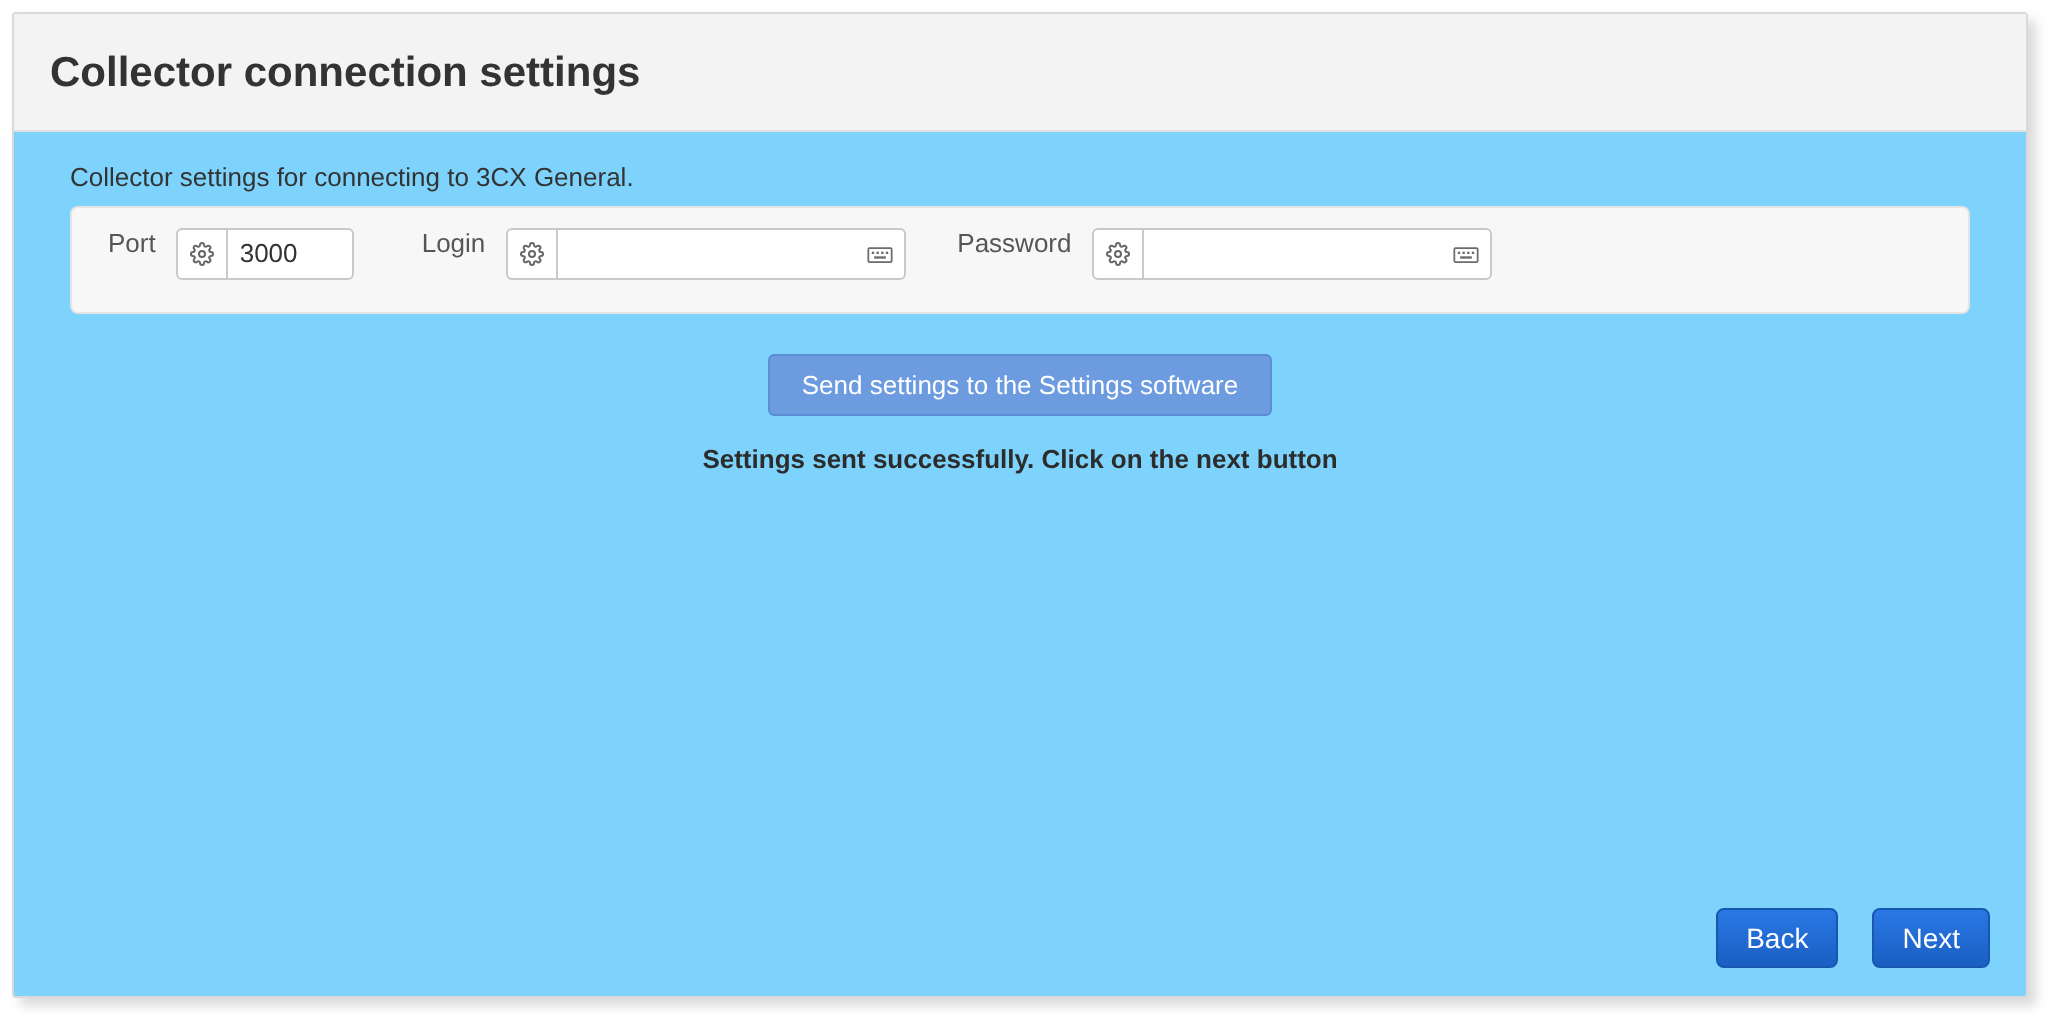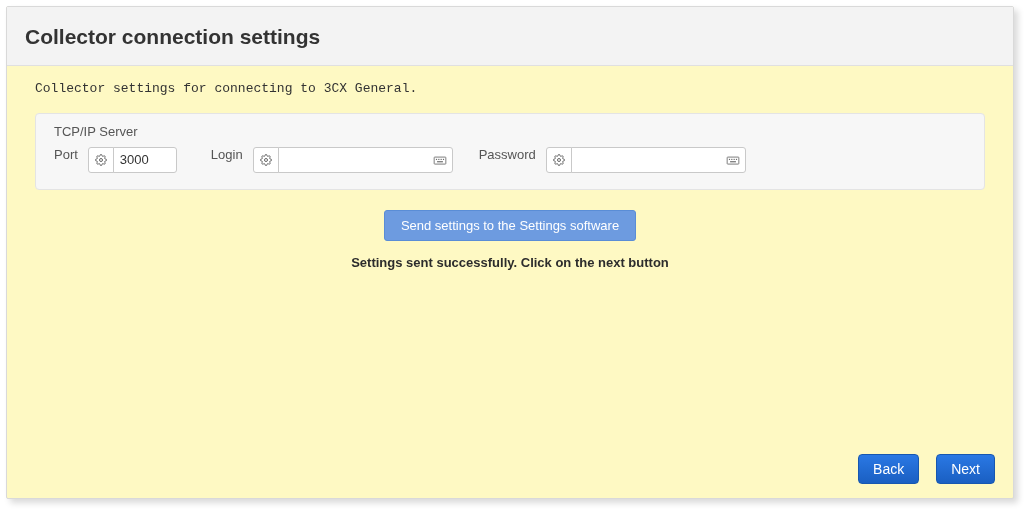--- a/index.html
+++ b/index.html
@@ -11,21 +11,21 @@
     overflow: hidden;
     position: relative;
   }
   .panel {
     position: absolute;
     top: 6px;
     left: 6px;
     right: 10px;
     bottom: 10px;
     border: 1px solid #d9d9d9;
-    background: #fef9c3;
+    background: #7dd3fc;
     box-shadow: 4px 4px 6px rgba(0,0,0,0.15);
     border-radius: 2px;
     display: flex;
     flex-direction: column;
   }
   .header {
     background: #f3f3f3;
     border-bottom: 1px solid #e0e0e0;
     padding: 18px 18px 16px 18px;
   }
@@ -36,22 +36,21 @@
   }
   .body {
     padding: 14px 28px 0 28px;
     flex: 1;
     position: relative;
   }
   .intro {
     font-size: 13px;
     color: #333333;
     line-height: 1.45;
-    margin-bottom: 14px;
-    font-family: Liberation Mono, monospace;
+    margin-bottom: 4px;
   }
   .fieldset {
     background: #f7f7f7;
     border: 1px solid #e4e4e4;
     border-radius: 4px;
     padding: 10px 18px 16px 18px;
   }
   .fieldset-legend {
     font-size: 13px;
     color: #555555;
@@ -162,21 +161,20 @@
     <h1>Collector connection settings</h1>
   </div>
 
   <div class="body">
 
     <div class="intro">
       <div>Collector settings for connecting to 3CX General.</div>
     </div>
 
     <div class="fieldset">
-      <div class="fieldset-legend">TCP/IP Server</div>
 
       <div class="row">
 
         <span class="fld-label">Port</span>
         <div class="input-wrap">
           <span class="gear">
             <svg viewBox="0 0 24 24" fill="none" stroke="currentColor" stroke-width="2">
               <circle cx="12" cy="12" r="3"></circle>
               <path d="M19.4 15a1.7 1.7 0 0 0 .34 1.87l.06.06a2 2 0 1 1-2.83 2.83l-.06-.06a1.7 1.7 0 0 0-1.87-.34 1.7 1.7 0 0 0-1 1.55V21a2 2 0 1 1-4 0v-.09a1.7 1.7 0 0 0-1-1.55 1.7 1.7 0 0 0-1.87.34l-.06.06a2 2 0 1 1-2.83-2.83l.06-.06a1.7 1.7 0 0 0 .34-1.87 1.7 1.7 0 0 0-1.55-1H3a2 2 0 1 1 0-4h.09a1.7 1.7 0 0 0 1.55-1 1.7 1.7 0 0 0-.34-1.87l-.06-.06a2 2 0 1 1 2.83-2.83l.06.06a1.7 1.7 0 0 0 1.87.34H9a1.7 1.7 0 0 0 1-1.55V3a2 2 0 1 1 4 0v.09a1.7 1.7 0 0 0 1 1.55 1.7 1.7 0 0 0 1.87-.34l.06-.06a2 2 0 1 1 2.83 2.83l-.06.06a1.7 1.7 0 0 0-.34 1.87V9a1.7 1.7 0 0 0 1.55 1H21a2 2 0 1 1 0 4h-.09a1.7 1.7 0 0 0-1.55 1z"></path>
             </svg>

